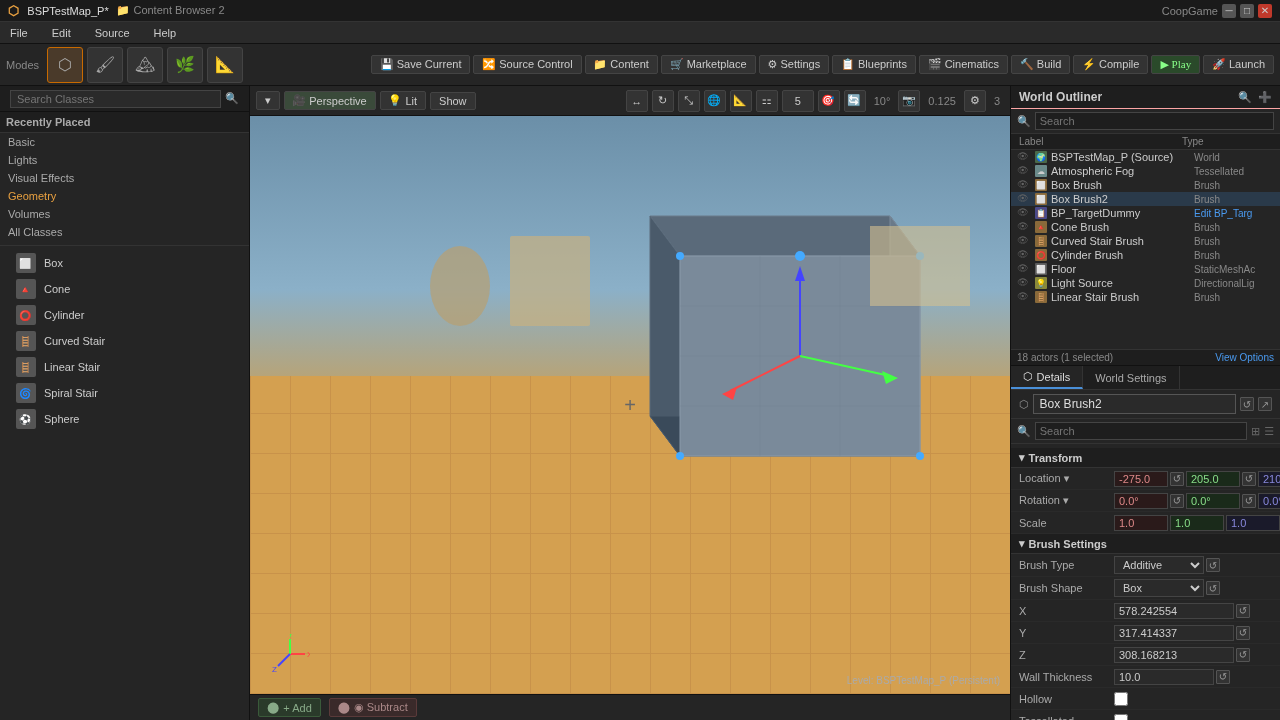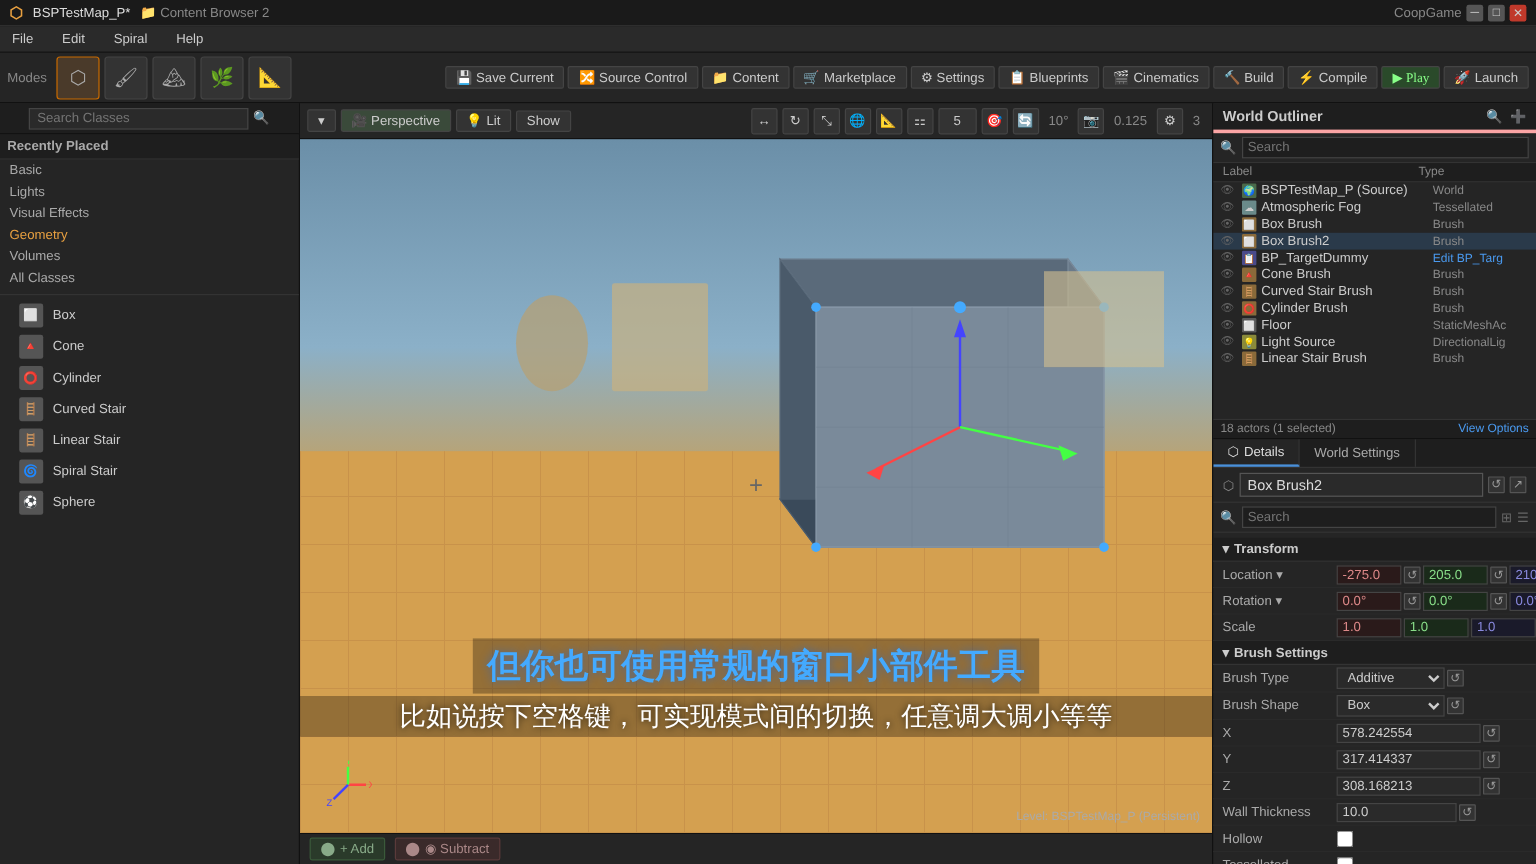--- a/index.html
+++ b/index.html
@@ -18,21 +18,21 @@
     
     #modes-bar { height: 42px; background: #252525; display: flex; align-items: center; padding: 0 6px; border-bottom: 1px solid #111; gap: 4px; }
     .mode-btn { width: 36px; height: 36px; background: #333; border: 1px solid #444; border-radius: 3px; cursor: pointer; display: flex; align-items: center; justify-content: center; color: #aaa; font-size: 16px; }
     .mode-btn.active { background: #4a3a2a; border-color: #c86a00; }
 
     
     #main { display: flex; height: calc(720px - 22px - 22px - 42px); }
 
     
     #left-panel { width: 250px; background: #252525; border-right: 1px solid #111; display: flex; flex-direction: column; }
-    #search-classes { height: 26px; background: #1e1e1e; border-bottom: 1px solid #111; display: flex; align-items: center; padding: 0 24px; gap: 4px; }
+    #search-classes { height: 26px; background: #1e1e1e; border-bottom: 1px solid #111; display: flex; align-items: center; padding: 0 10px; gap: 4px; }
     #search-classes input { background: #2a2a2a; border: 1px solid #444; color: #ccc; padding: 2px 6px; font-size: 11px; flex: 1; outline: none; }
     #recently-placed { padding: 4px 6px; background: #1e1e1e; color: #aaa; font-size: 11px; font-weight: bold; border-bottom: 1px solid #333; cursor: pointer; }
     .category { padding: 3px 8px; color: #aaa; font-size: 11px; cursor: pointer; }
     .category.active { color: #e8a040; }
     .shape-item { display: flex; align-items: center; gap: 8px; padding: 3px 8px 3px 16px; cursor: pointer; }
     .shape-icon { width: 20px; height: 20px; background: #555; border-radius: 2px; display: flex; align-items: center; justify-content: center; font-size: 10px; color: #aaa; flex-shrink: 0; }
     .shape-label { color: #ccc; font-size: 11px; }
 
     
     #viewport-area { flex: 1; display: flex; flex-direction: column; background: #1a1a1a; }
@@ -52,21 +52,21 @@
     .gizmo { position: absolute; bottom: 20px; left: 20px; width: 40px; height: 40px; }
 
     
     #viewport-bottom { height: 26px; background: #252525; border-top: 1px solid #111; display: flex; align-items: center; padding: 0 8px; gap: 8px; }
     .add-btn { background: #2a3a2a; border: 1px solid #3a5a3a; color: #8a8; padding: 2px 8px; border-radius: 2px; cursor: pointer; font-size: 11px; display: flex; align-items: center; gap: 4px; }
     .sub-btn { background: #3a2a2a; border: 1px solid #5a3a3a; color: #a88; padding: 2px 8px; border-radius: 2px; cursor: pointer; font-size: 11px; display: flex; align-items: center; gap: 4px; }
 
     
     #right-panel { width: 270px; background: #252525; border-left: 1px solid #111; display: flex; flex-direction: column; overflow: hidden; }
     #world-outliner { height: 280px; border-bottom: 1px solid #111; display: flex; flex-direction: column; }
-    #wo-header { background: #1e1e1e; padding: 4px 8px; display: flex; align-items: center; gap: 6px; border-bottom: 3px solid #fca5a5; }
+    #wo-header { background: #1e1e1e; padding: 4px 8px; display: flex; align-items: center; gap: 6px; border-bottom: 1px solid #fca5a5; }
     #wo-header .title { color: #ccc; font-weight: bold; font-size: 12px; flex: 1; }
     #wo-search { display: flex; align-items: center; padding: 3px 6px; border-bottom: 1px solid #333; gap: 4px; }
     #wo-search input { background: #1e1e1e; border: 1px solid #444; color: #ccc; padding: 2px 4px; font-size: 11px; flex: 1; outline: none; }
     .wo-col-headers { display: flex; background: #1e1e1e; padding: 2px 8px; border-bottom: 1px solid #333; }
     .wo-col { font-size: 10px; color: #888; }
     .wo-col.label { flex: 1; }
     .wo-col.type { width: 90px; }
     .wo-items { flex: 1; overflow-y: auto; }
     .wo-item { display: flex; align-items: center; padding: 1px 6px; cursor: pointer; gap: 4px; }
     .wo-item.selected { background: #2a3a4a; }
@@ -122,21 +122,21 @@
     <span style="color:#888;font-size:11px;">CoopGame</span>
     <button class="win-btn">─</button>
     <button class="win-btn">□</button>
     <button class="win-btn" style="background:#c0392b;">✕</button>
   </div>
 </div>
 
 <div id="menubar">
   <span class="menu-item">File</span>
   <span class="menu-item">Edit</span>
-  <span class="menu-item">Spiral</span>
+  <span class="menu-item">Source</span>
   <span class="menu-item">Help</span>
 </div>
 
 <div id="modes-bar">
   <span style="color:#888;font-size:11px;margin-right:4px;">Modes</span>
   <div class="mode-btn active" title="Place Mode">⬡</div>
   <div class="mode-btn" title="Paint Mode">🖌</div>
   <div class="mode-btn" title="Landscape Mode">🏔</div>
   <div class="mode-btn" title="Foliage Mode">🌿</div>
   <div class="mode-btn" title="Geometry Mode">📐</div>
@@ -266,24 +266,20 @@
         <line x1="270" y1="160" x2="360" y2="180" stroke="#44ff44" stroke-width="2"></line>
         <polygon points="368,182 352,175 356,188" fill="#44ff44"></polygon>
         <line x1="270" y1="160" x2="200" y2="195" stroke="#ff4444" stroke-width="2"></line>
         <polygon points="192,198 207,191 203,204" fill="#ff4444"></polygon>
       </svg>
 
       <div style="position:absolute;left:260px;top:120px;width:80px;height:90px;background:#c8b080;border-radius:2px;opacity:0.7;"></div>
       <div style="position:absolute;left:180px;top:130px;width:60px;height:80px;background:#b8a070;border-radius:50%;opacity:0.7;"></div>
       <div style="position:absolute;right:40px;top:110px;width:100px;height:80px;background:#d4c090;opacity:0.6;"></div>
 
-      <div id="subtitle-overlay">
-        <span id="subtitle-text1">但你也可使用常规的窗口小部件工具</span>
-        <span id="subtitle-text2">比如说按下空格键，可实现模式间的切换，任意调大调小等等</span>
-      </div>
 
       <div class="crosshair">+</div>
 
       <svg class="gizmo" viewBox="0 0 40 40">
         <line x1="20" y1="20" x2="35" y2="20" stroke="#ff4444" stroke-width="2"></line>
         <text x="37" y="23" fill="#ff4444" font-size="8">X</text>
         <line x1="20" y1="20" x2="20" y2="5" stroke="#44ff44" stroke-width="2"></line>
         <text x="18" y="3" fill="#44ff44" font-size="8">Y</text>
         <line x1="20" y1="20" x2="8" y2="32" stroke="#4444ff" stroke-width="2"></line>
         <text x="2" y="38" fill="#4444ff" font-size="8">Z</text>

